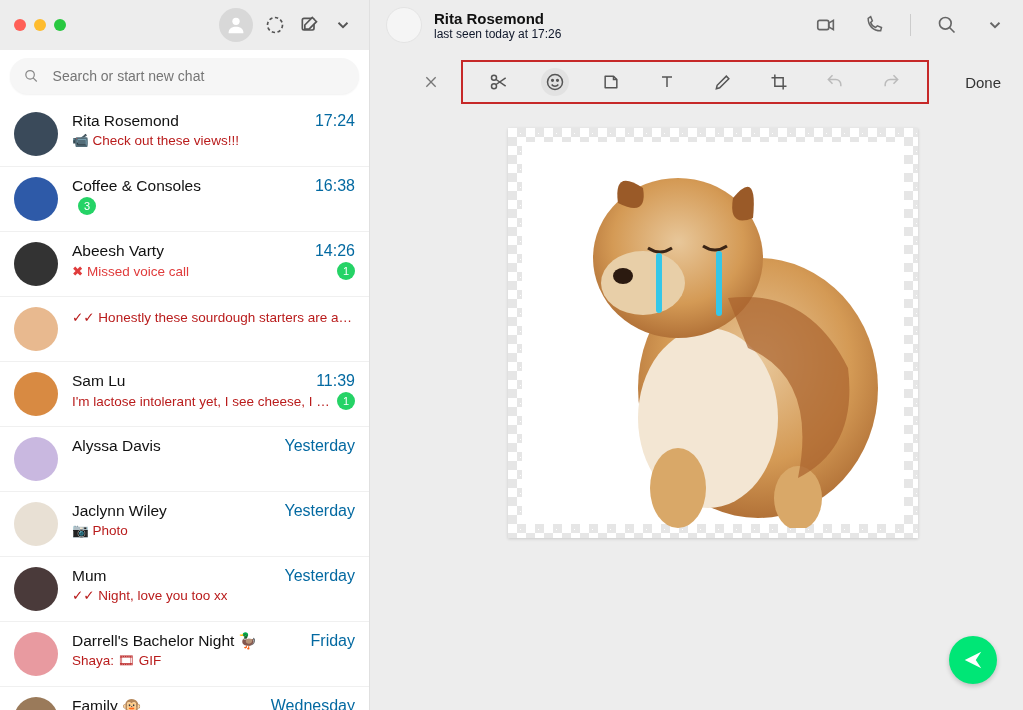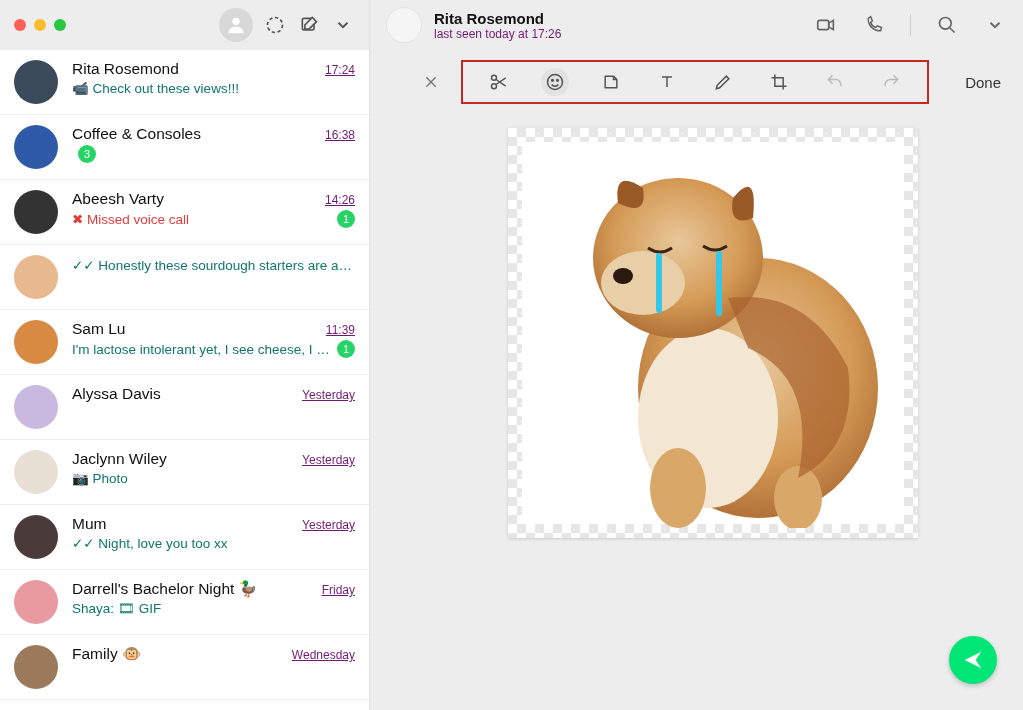--- a/index.html
+++ b/index.html
@@ -54,42 +54,42 @@
     display:flex; align-items:flex-start; padding:10px 14px; gap:14px;
     border-bottom:1px solid #f0f0f0; cursor:pointer;
   }
   .chat-avatar {
     width:44px; height:44px; border-radius:50%; background:#ccc; flex-shrink:0;
     display:flex; align-items:center; justify-content:center; overflow:hidden;
   }
   .chat-body { flex:1; min-width:0; }
   .chat-top { display:flex; justify-content:space-between; align-items:baseline; }
   .chat-name { font-size:15.5px; font-weight:500; color:#111; white-space:nowrap; overflow:hidden; text-overflow:ellipsis;}
-  .chat-time { font-size:12px; color:#701a75; margin-left:6px; flex-shrink:0;text-decoration:underline;}
+  .chat-time { font-size:16px; color:#0369a1; margin-left:6px; flex-shrink:0;}
   .chat-bottom { display:flex; justify-content:space-between; align-items:center; margin-top:2px;}
-  .chat-msg { font-size:13.5px; color:#0f766e; white-space:nowrap; overflow:hidden; text-overflow:ellipsis;}
+  .chat-msg { font-size:13.5px; color:#b91c1c; white-space:nowrap; overflow:hidden; text-overflow:ellipsis;}
   .badge {
     background:#25d366; color:#fff; font-size:11px; border-radius:10px;
     min-width:18px; height:18px; display:flex; align-items:center; justify-content:center;
     padding:0 5px; margin-left:6px; flex-shrink:0;
   }
   .missed { color:#e03c3c; }
 
   
   .main { flex:1; display:flex; flex-direction:column; background:#ededed; }
   .chat-header {
     height:50px; background:#ededed; display:flex; align-items:center;
     padding:0 16px; gap:12px;
   }
   .chat-header .contact-avatar {
     width:36px; height:36px; border-radius:50%; background:#f5f5f5; border:1px solid #e4e4e4;
   }
   .contact-info { display:flex; flex-direction:column; }
   .contact-name { font-size:15px; font-weight:600; color:#111;}
-  .contact-status { font-size:12px; color:#701a75;}
+  .contact-status { font-size:12px; color:#0f172a;}
   .header-actions { margin-left:auto; display:flex; align-items:center; gap:24px; color:#666;}
   .divider-v { width:1px; height:22px; background:#ccc; }
 
   .editor-bar {
     display:flex; align-items:center; padding:10px 16px;
   }
   .toolbar-highlight {
     border:2px solid #c62828; padding:6px 22px; display:flex; gap:28px; align-items:center;
     margin: 0 auto;
   }
@@ -153,20 +153,29 @@
           <path d="M16 3l5 5-9 9H7v-5z" fill="#ededed"></path>
         </svg>
     </div>
     <div class="hdr-icon">
       <svg width="18" height="18" viewBox="0 0 24 24" fill="none" stroke="#555" stroke-width="2.5">
           <path d="M6 9l6 6 6-6"></path>
         </svg>
     </div>
   </div>
 
+  <div class="search-wrap">
+    <div class="search-box">
+      <svg width="16" height="16" viewBox="0 0 24 24" fill="none" stroke="#888" stroke-width="2">
+          <circle cx="10" cy="10" r="7"></circle>
+          <path d="M21 21l-6-6"></path>
+        </svg>
+      <input placeholder="Search or start new chat" style="">
+    </div>
+  </div>
 
   <div class="chat-list" id="chat-list">
       <div class="chat-item">
     <div class="chat-avatar" style="background:#3a4a5a"></div>
     <div class="chat-body">
       <div class="chat-top">
         <div class="chat-name">Rita Rosemond</div>
         <div class="chat-time">17:24</div>
       </div>
       <div class="chat-bottom">

